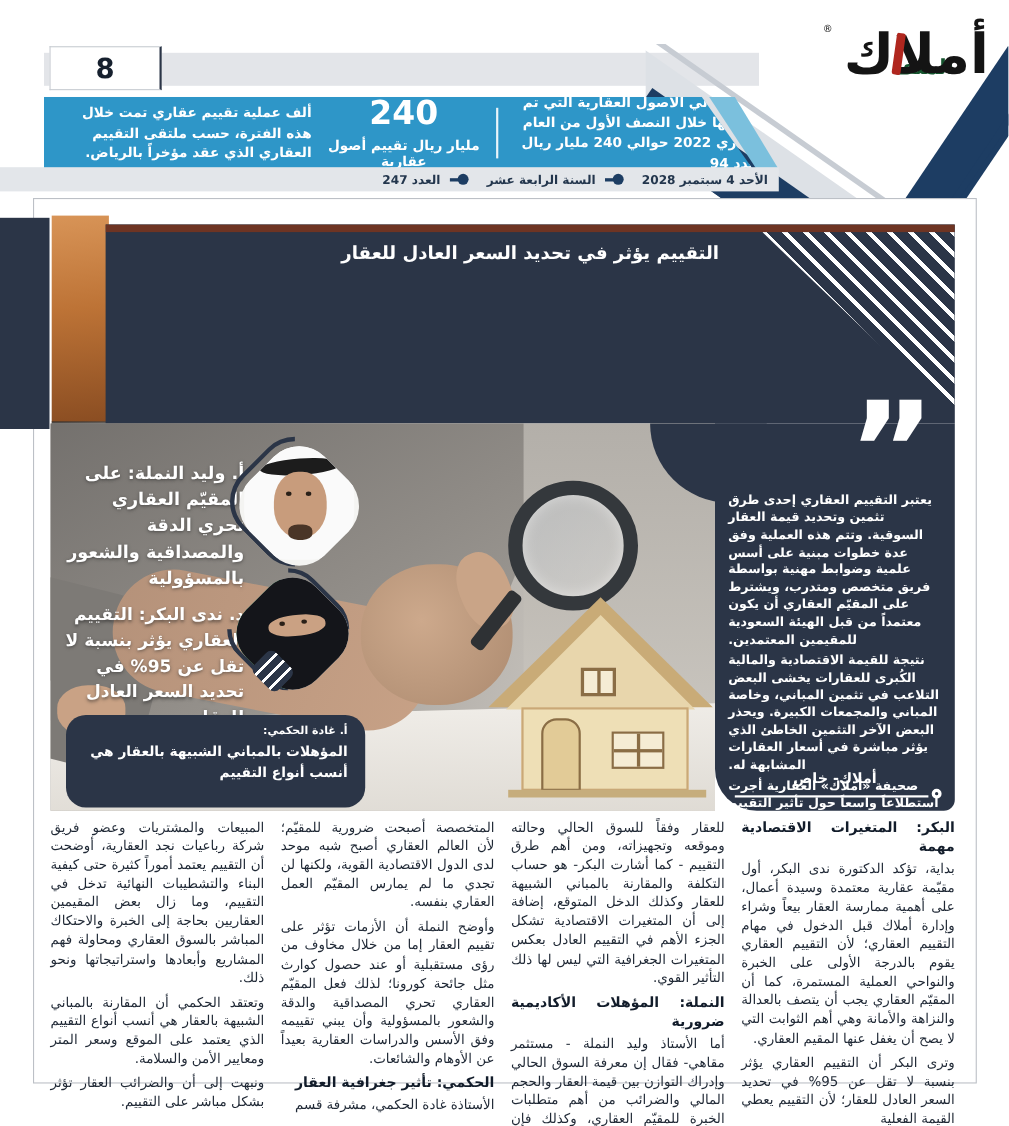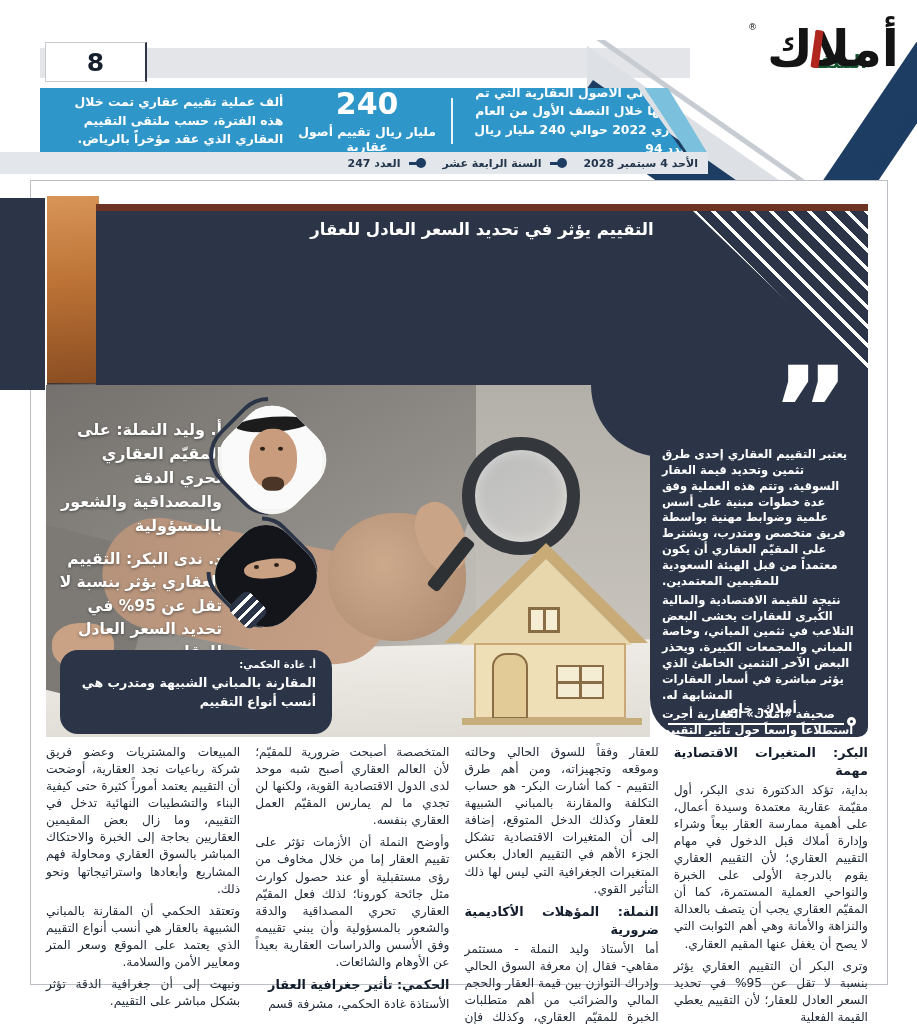--- a/index.html
+++ b/index.html
@@ -227,21 +227,21 @@
       <div class="hijab"></div>
       <div class="eyestrip"></div>
       <div class="eye" style="left:58px;top:52px;"></div>
       <div class="eye" style="left:78px;top:50px;"></div>
     </div>
   </div>
   <div class="tag"></div>
 
   <div class="hakami">
     <div class="n">أ. غادة الحكمي:</div>
-    <div class="l">المقارنة بالمباني الشبيهة ومتدرب هي</div>
+    <div class="l">المؤهلات بالمباني الشبيهة بالعقار هي</div>
     <div class="l">أنسب أنواع التقييم</div>
   </div>
 
   <div class="columns">
     <div class="col">
       <h4>البكر: المتغيرات الاقتصادية مهمة</h4>
       <p>بداية، تؤكد الدكتورة ندى البكر، أول مقيّمة عقارية معتمدة وسيدة أعمال، على أهمية ممارسة العقار بيعاً وشراء وإدارة أملاك قبل الدخول في مهام التقييم العقاري؛ لأن التقييم العقاري يقوم بالدرجة الأولى على الخبرة والنواحي العملية المستمرة، كما أن المقيّم العقاري يجب أن يتصف بالعدالة والنزاهة والأمانة وهي أهم الثوابت التي لا يصح أن يغفل عنها المقيم العقاري.</p>
       <p>وترى البكر أن التقييم العقاري يؤثر بنسبة لا تقل عن 95% في تحديد السعر العادل للعقار؛ لأن التقييم يعطي القيمة الفعلية</p>
     </div>
     <div class="col">
@@ -251,17 +251,17 @@
     </div>
     <div class="col">
       <p>المتخصصة أصبحت ضرورية للمقيّم؛ لأن العالم العقاري أصبح شبه موحد لدى الدول الاقتصادية القوية، ولكنها لن تجدي ما لم يمارس المقيّم العمل العقاري بنفسه.</p>
       <p>وأوضح النملة أن الأزمات تؤثر على تقييم العقار إما من خلال مخاوف من رؤى مستقبلية أو عند حصول كوارث مثل جائحة كورونا؛ لذلك فعل المقيّم العقاري تحري المصداقية والدقة والشعور بالمسؤولية وأن يبني تقييمه وفق الأسس والدراسات العقارية بعيداً عن الأوهام والشائعات.</p>
       <h4>الحكمي: تأثير جغرافية العقار</h4>
       <p>الأستاذة غادة الحكمي، مشرفة قسم</p>
     </div>
     <div class="col">
       <p>المبيعات والمشتريات وعضو فريق شركة رباعيات نجد العقارية، أوضحت أن التقييم يعتمد أموراً كثيرة حتى كيفية البناء والتشطيبات النهائية تدخل في التقييم، وما زال بعض المقيمين العقاريين بحاجة إلى الخبرة والاحتكاك المباشر بالسوق العقاري ومحاولة فهم المشاريع وأبعادها واستراتيجاتها ونحو ذلك.</p>
       <p>وتعتقد الحكمي أن المقارنة بالمباني الشبيهة بالعقار هي أنسب أنواع التقييم الذي يعتمد على الموقع وسعر المتر ومعايير الأمن والسلامة.</p>
-      <p>ونبهت إلى أن جغرافية الدقة تؤثر بشكل مباشر على التقييم.</p>
+      <p>ونبهت إلى أن والضرائب العقار تؤثر بشكل مباشر على التقييم.</p>
     </div>
   </div>
 
 </div>
 
 </body></html>

